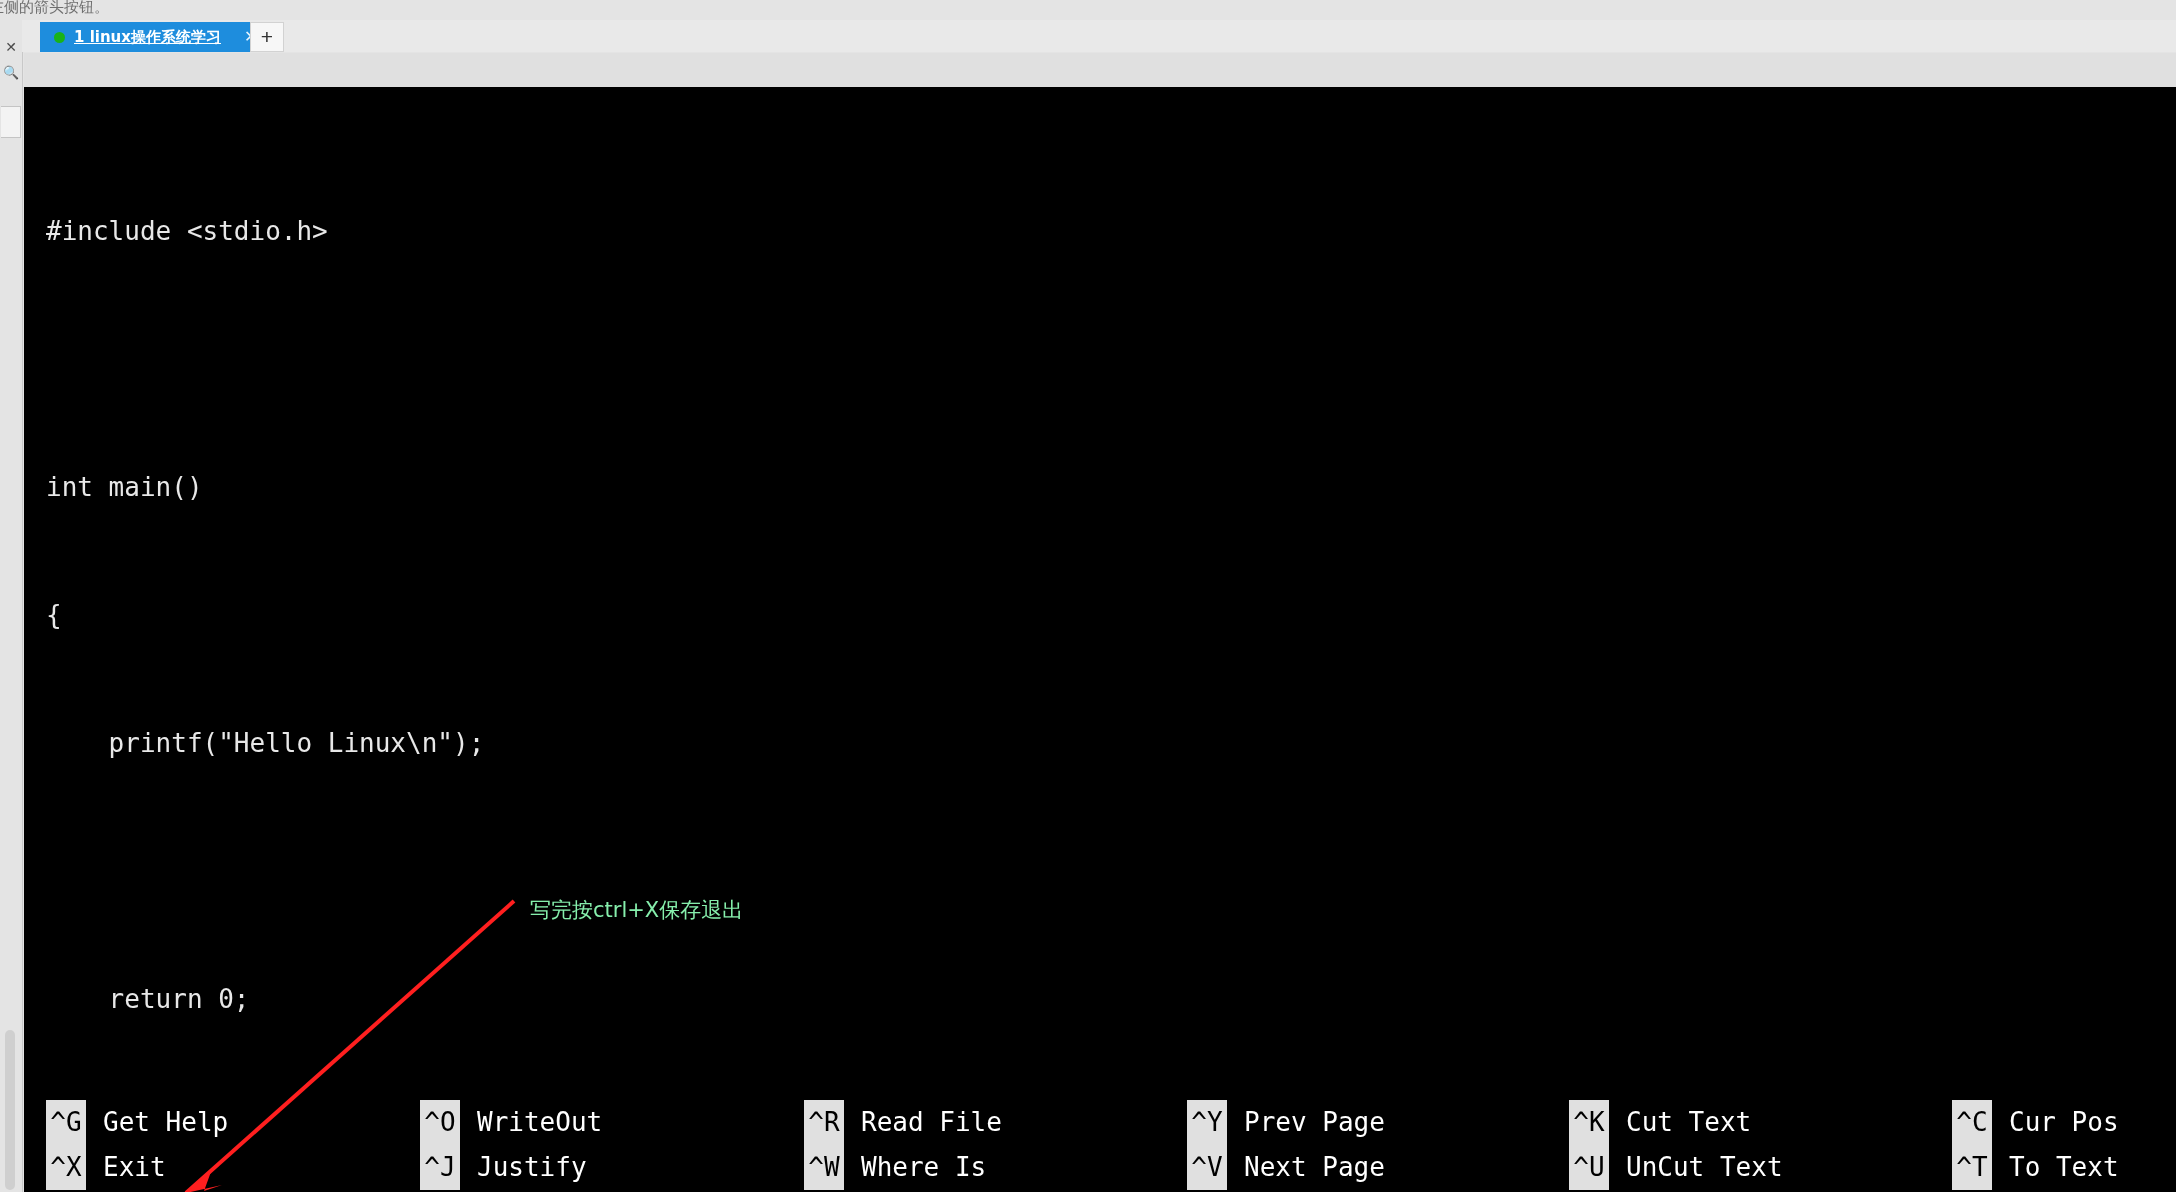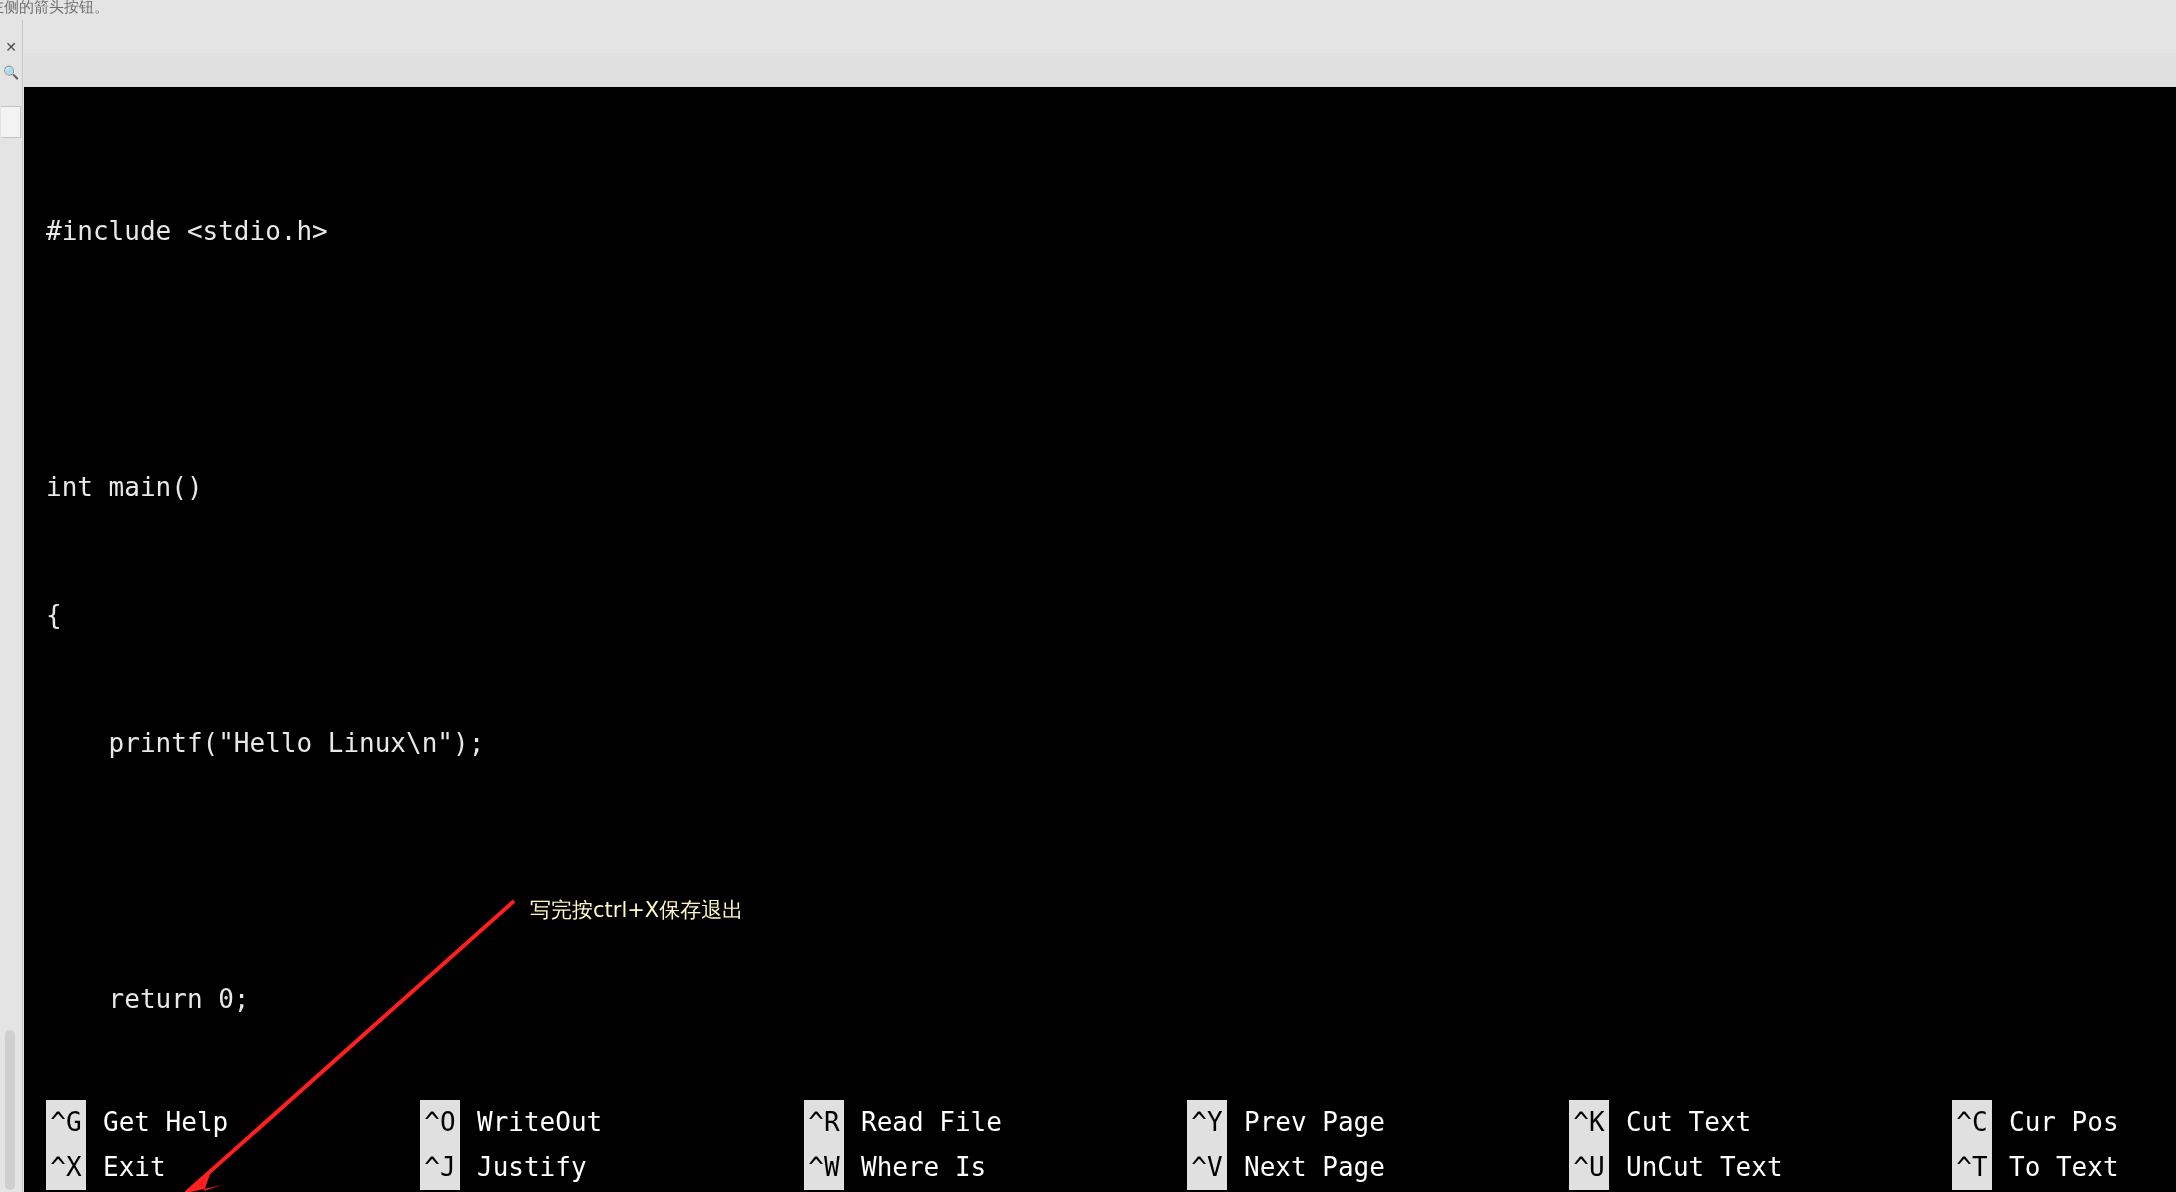--- a/index.html
+++ b/index.html
@@ -192,21 +192,21 @@
     background: #23e023;
     vertical-align: -6px;
   }
 
   
   .annotation {
     position: absolute;
     left: 506px;
     top: 843px;
     font-size: 21px;
-    color: #fef9c3;
+    color: #86efac;
     font-family: "DejaVu Sans", sans-serif;
     white-space: nowrap;
   }
   .arrow-svg {
     position: absolute;
     left: 140px;
     top: 840px;
     width: 360px;
     height: 310px;
     pointer-events: none;
@@ -255,20 +255,28 @@
     <div class="hint-strip-text">击左侧的箭头按钮。</div>
   </div>
 
   <div class="left-rail">
     <div class="rail-btn rail-close">✕</div>
     <div class="rail-btn rail-search">🔍</div>
     <div class="rail-box"></div>
     <div class="rail-scroll"></div>
   </div>
 
+  <div class="tabbar">
+    <div class="tab">
+      <span class="tab-dot"></span>
+      <span class="tab-title">1 linux操作系统学习</span>
+      <span class="tab-close">✕</span>
+    </div>
+    <div class="tab-add">+</div>
+  </div>
 
   <div class="terminal">
 
     <div class="nano-header">
       <span class="nh-version">GNU nano 2.3.1</span>
       <span class="nh-file">File: test.c</span>
       <span class="nh-mod">Mo</span>
     </div>
 
     <div class="code-area">

